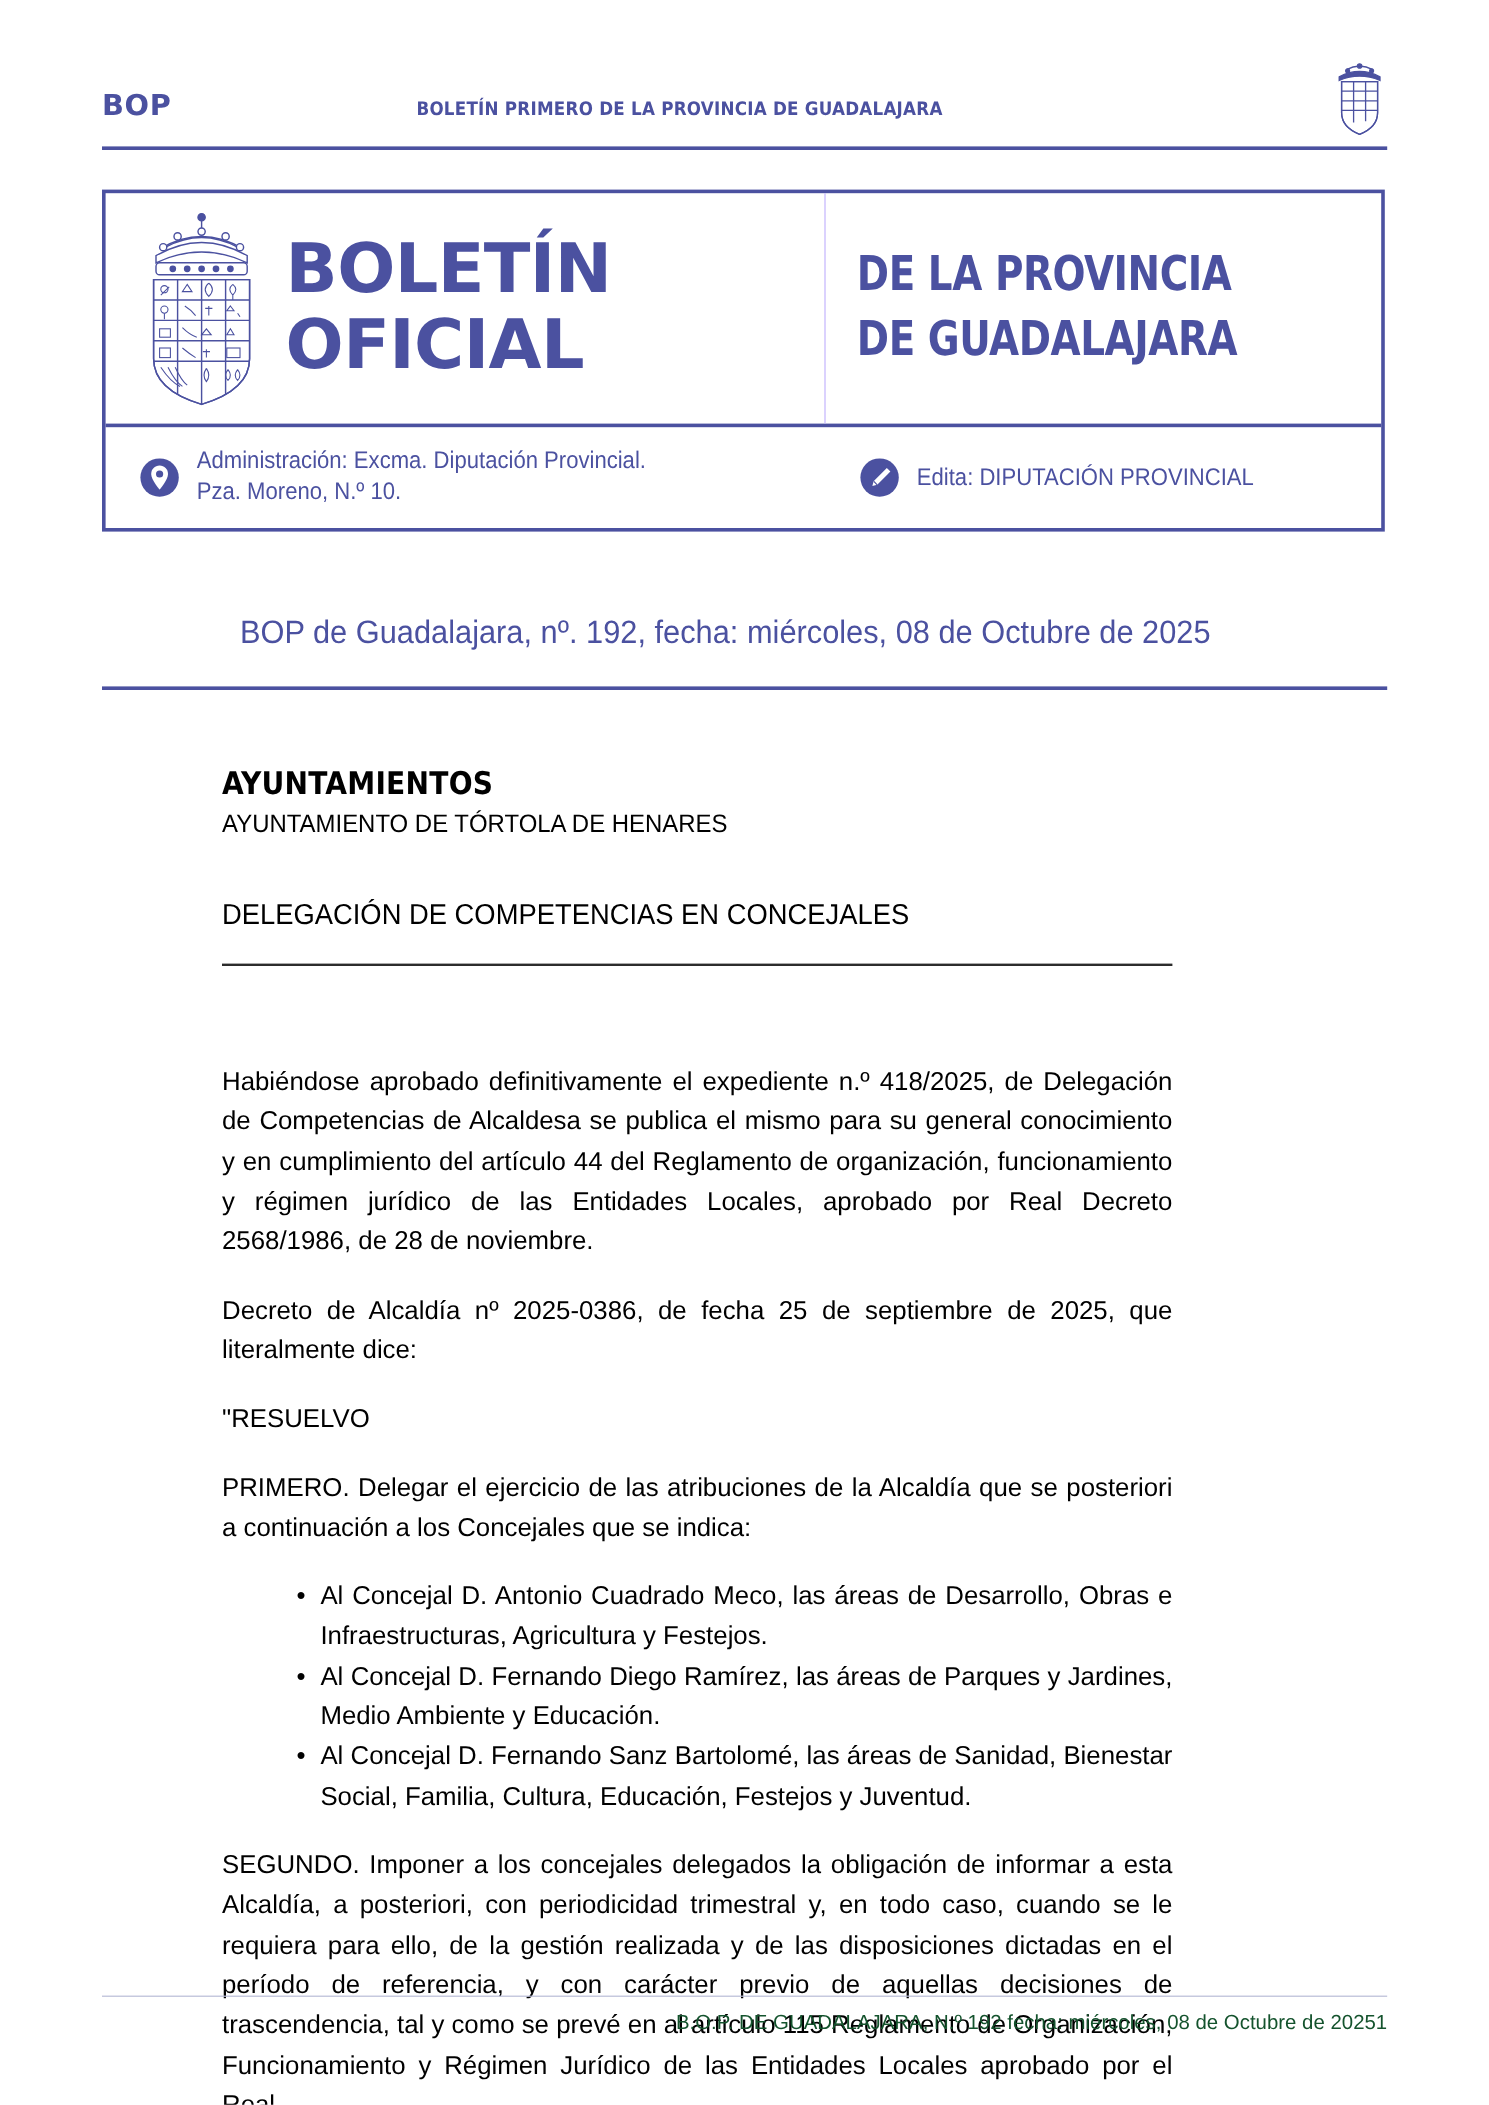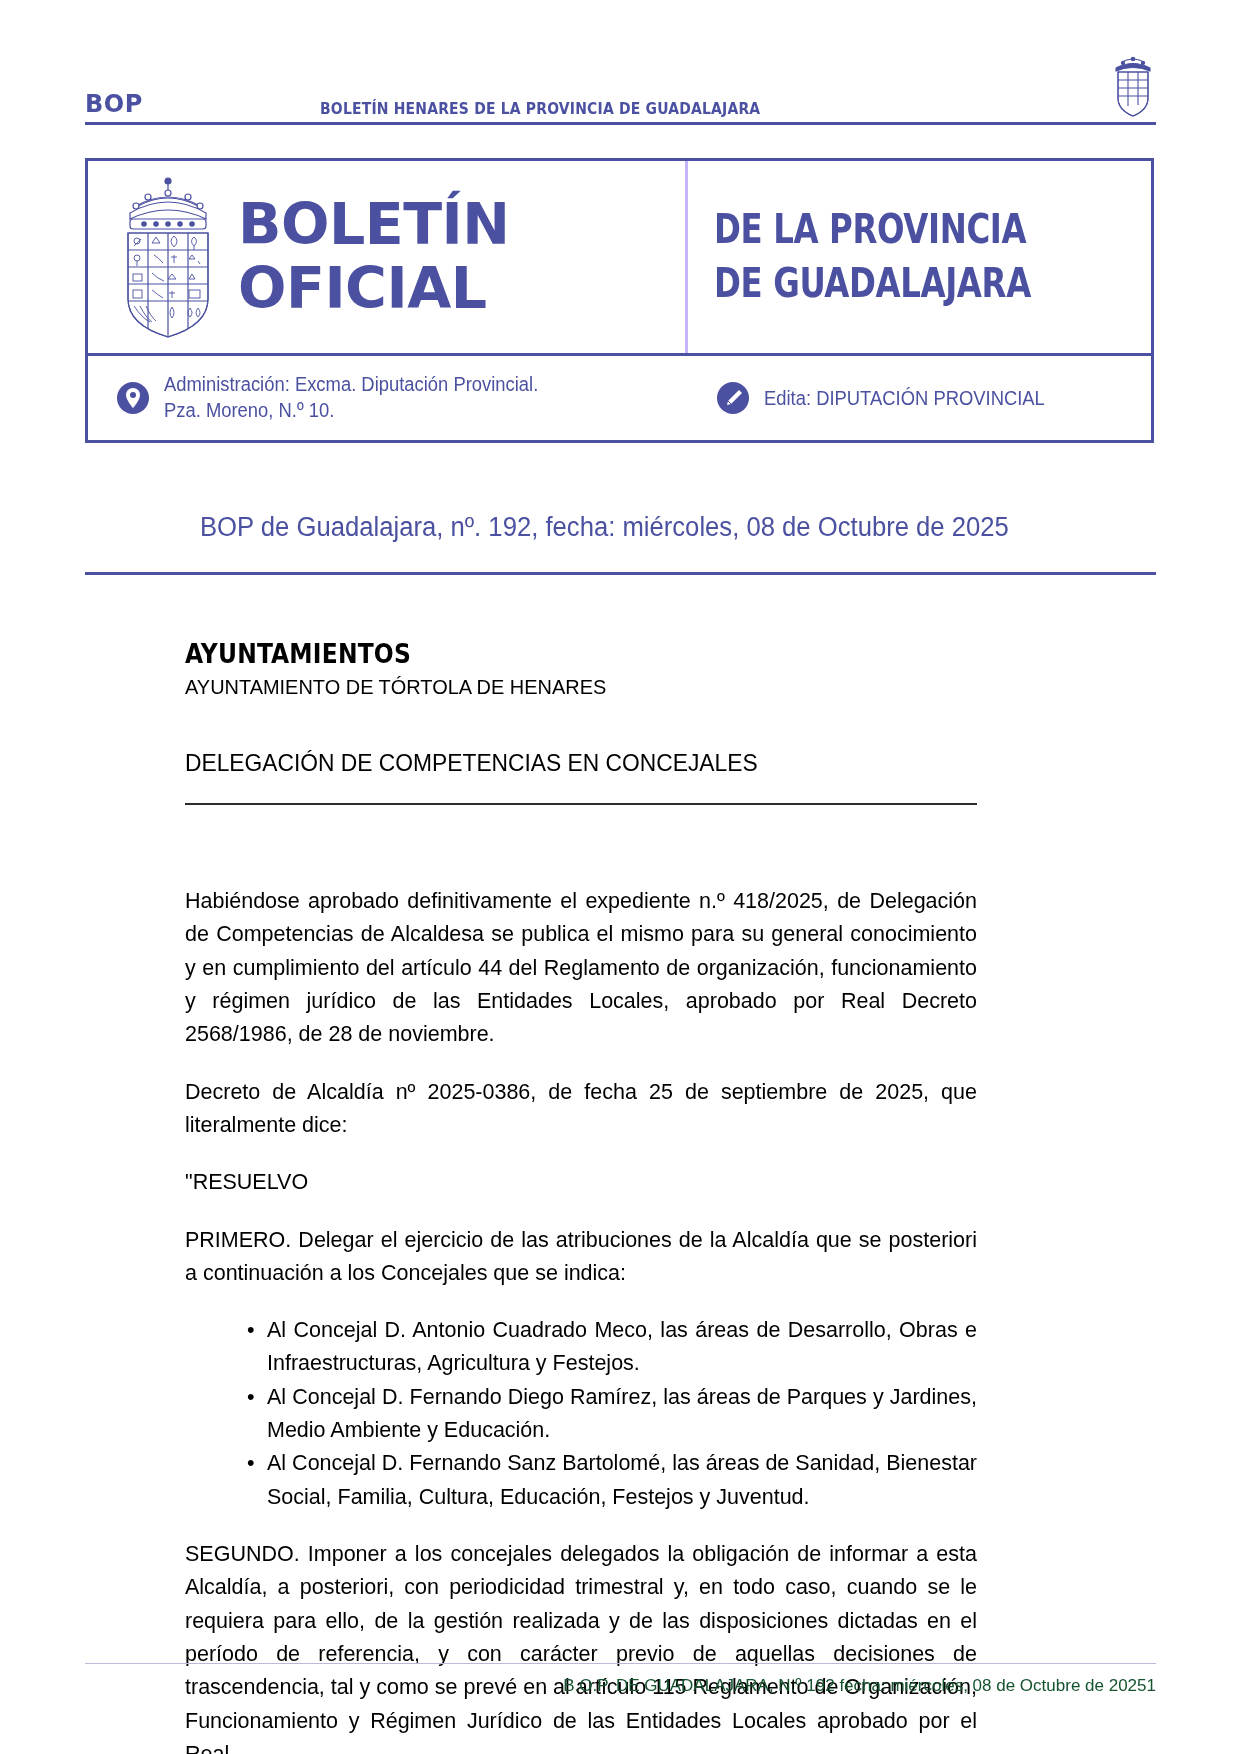--- a/index.html
+++ b/index.html
@@ -24,21 +24,22 @@
   }
 
   
   .running-head {
     position: absolute;
     left: 85px;
     top: 58px;
     width: 1071px;
     height: 60px;
     display: flex;
-    align-items: flex-end;
+    align-items: center;
+    gap: 27px;
   }
   .rh-bop {
     font-family: "DejaVu Sans", sans-serif;
     font-weight: bold;
     font-size: 24px;
     letter-spacing: 0.5px;
     color: #4b51a0;
     width: 235px;
     flex: none;
   }
@@ -76,21 +77,21 @@
     border: 3px solid #4b51a0;
   }
   .mh-top {
     display: flex;
     border-bottom: 3px solid #4b51a0;
     height: 192px;
   }
   .mh-left {
     width: 600px;
     flex: none;
-    border-right: 3px solid #c4b5fd;
+    border-right: 1px solid #c4b5fd;
     display: flex;
     align-items: center;
     box-sizing: border-box;
     padding-left: 26px;
   }
   .mh-arms {
     width: 108px;
     height: 168px;
     flex: none;
     margin-right: 16px;
@@ -273,21 +274,21 @@
     color: #14532d;
   }
 </style>
 </head>
 <body>
 
 <div class="page">
 
   <div class="running-head">
     <div class="rh-bop">BOP</div>
-    <div class="rh-title">BOLETÍN HENARES DE LA PROVINCIA DE GUADALAJARA</div>
+    <div class="rh-title">BOLETÍN PRIMERO DE LA PROVINCIA DE GUADALAJARA</div>
     <div class="rh-shield">
       <svg viewBox="0 0 46 64" width="46" height="64" aria-hidden="true">
         <g fill="none" stroke="#4b51a0" stroke-width="1.1">
           <path d="M6 14 q17 -9 34 0 l0 3 q-17 -7 -34 0 z" fill="#4b51a0"></path>
           <path d="M12 8 q11 -6 22 0"></path>
           <circle cx="13" cy="9" r="1.6" fill="#4b51a0"></circle>
           <circle cx="23" cy="5" r="1.8" fill="#4b51a0"></circle>
           <circle cx="33" cy="9" r="1.6" fill="#4b51a0"></circle>
           <path d="M8 18 l0 26 q0 12 15 18 q15 -6 15 -18 l0 -26 z" fill="#fff"></path>
           <path d="M8 18 l0 26 q0 12 15 18 q15 -6 15 -18 l0 -26 z"></path>

